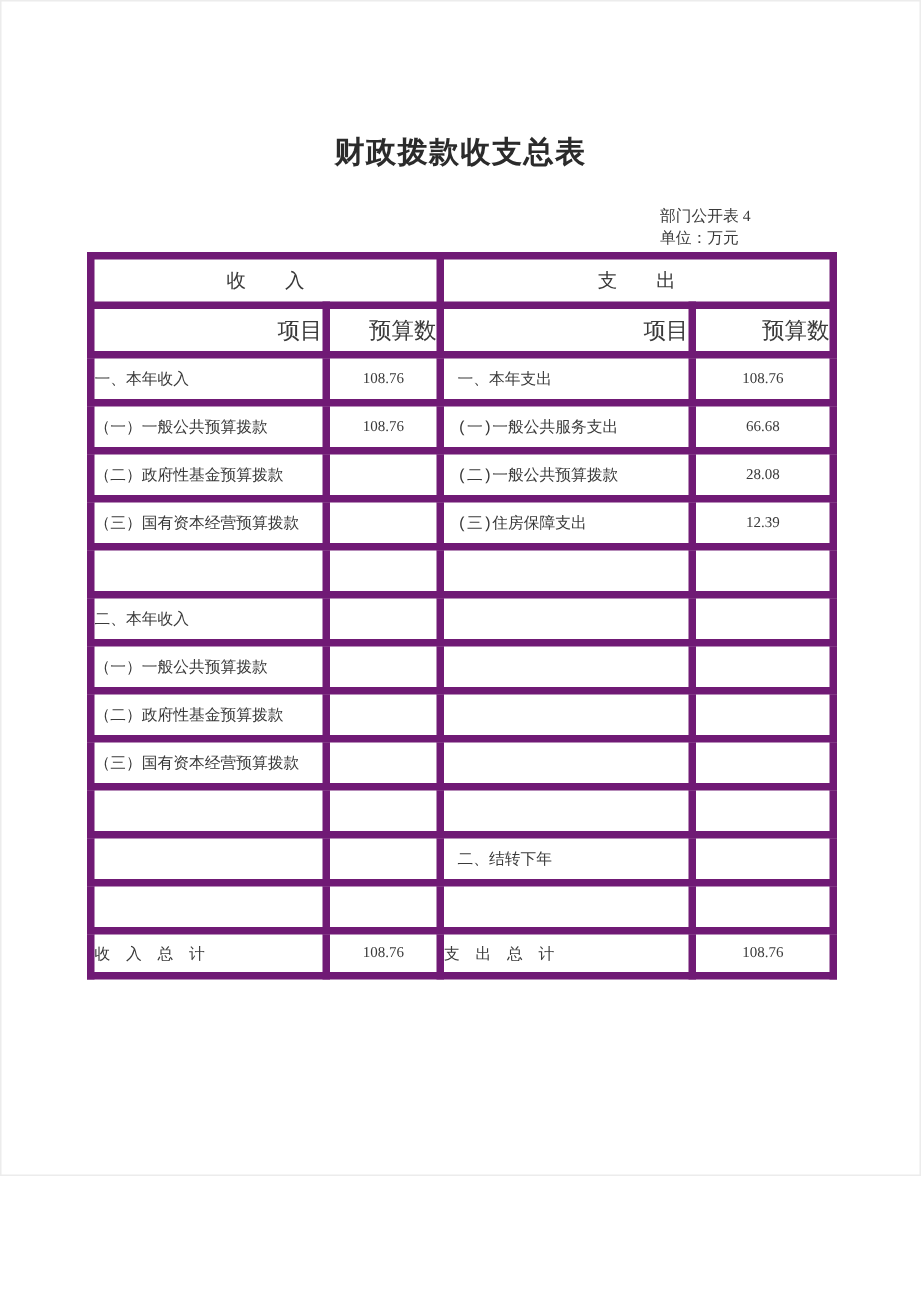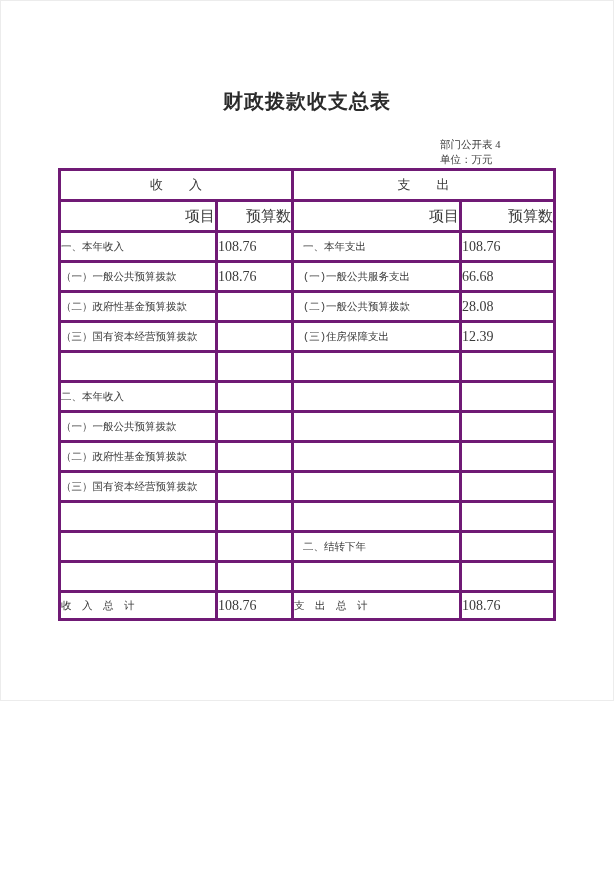--- a/index.html
+++ b/index.html
@@ -1,18 +1,18 @@
 <!DOCTYPE html>
 <html><head>
 <meta charset="utf-8">
 <style>
   html,body { margin:0; padding:0; background:#ffffff; }
   .page {
     position:relative;
-    width:614px; height:701px;
+    width:614px; height:784px;
     background:#ffffff;
     font-family:"Liberation Serif","DejaVu Serif",serif;
     color:#383838;
     box-shadow:0 0 0 1px #ececec inset;
     overflow:hidden;
   }
   .doc-title {
     position:absolute; top:88px; left:0; width:100%;
     margin:0; text-align:center;
     font-size:20px; font-weight:bold; color:#2b2b2b;
@@ -22,38 +22,38 @@
     position:absolute; top:137px; left:440px;
     font-size:10.5px; line-height:15px; color:#3a3a3a;
     white-space:nowrap;
   }
   table.budget {
     position:absolute; top:168px; left:58px;
     width:495px; height:425px;
     border-collapse:collapse; table-layout:fixed;
   }
   table.budget th, table.budget td {
-    border:3px solid #701a75;
+    border:5px solid #701a75;
     font-weight:normal;
     padding:0;
     overflow:hidden;
     white-space:nowrap;
     vertical-align:middle;
     color:#3a3a3a;
   }
   col.c-item-l  { width:157px; }
   col.c-num-l   { width:76px;  }
   col.c-item-r  { width:168px; }
   col.c-num-r   { width:94px;  }
   tr.h1 th { height:28px; font-size:13px; text-align:center; }
   tr.h2 th { height:28px; font-size:15px; text-align:right; }
   tbody tr td { height:27px; font-size:10.5px; }
   td.cell-item   { text-align:left; padding-left:5px;font-family:Liberation Mono, monospace; }
   td.cell-item.r { padding-left:9px; }
-  td.cell-num    { text-align:left; padding-right:7px; font-size:14px; }
+  td.cell-num    { text-align:center; padding-right:7px; font-size:10px; }
   tr.total-row td { height:25px; }
   tr.total-row td.cell-item { padding-left:0; }
   .page-number {
     position:absolute; top:795px; left:0; width:100%;
     text-align:center; font-size:11px; color:#4a4a4a;
   }
 </style>
 </head>
 <body>
 

